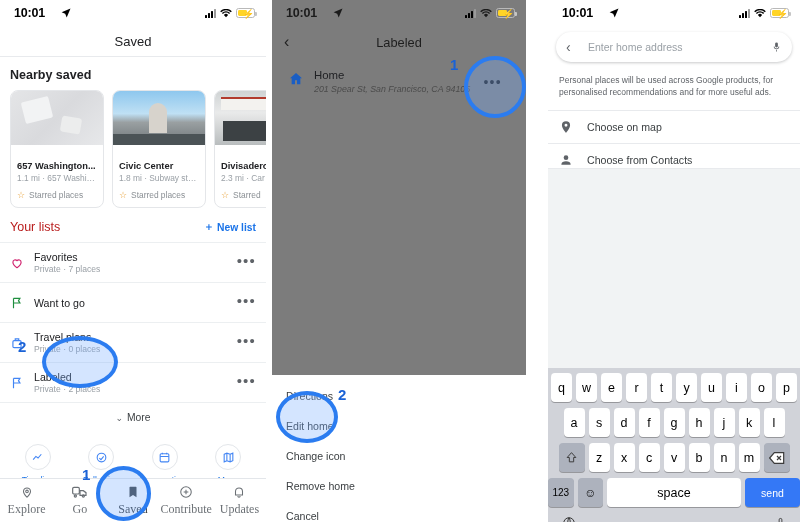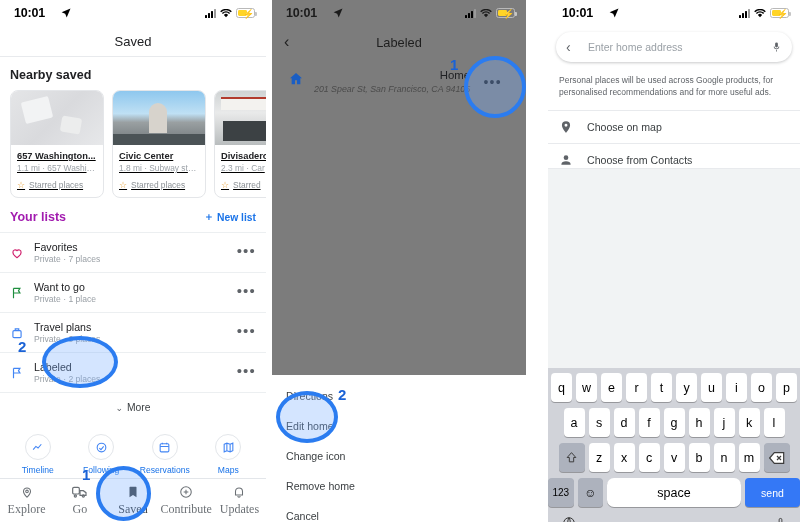--- a/index.html
+++ b/index.html
@@ -44,28 +44,28 @@
   .card-img { height: 54px; position: relative; overflow:hidden; }
   .ph1 { background: linear-gradient(135deg,#e4e5e7 0%,#d9dadd 50%,#e7e8ea 100%); }
   .ph1::before{content:"";position:absolute;left:12px;top:8px;width:28px;height:22px;background:#f2f3f4;transform:rotate(-14deg);border-radius:2px;}
   .ph1::after{content:"";position:absolute;left:50px;top:26px;width:20px;height:16px;background:#eceded;transform:rotate(10deg);border-radius:3px;}
   .ph2 { background: linear-gradient(#8ec7ee 0%, #bfe0f4 42%, #9aa0a2 58%, #6d7477 100%); }
   .ph2::before{content:"";position:absolute;left:36px;top:12px;width:18px;height:30px;background:#d7d3cc;border-radius:9px 9px 0 0;}
   .ph2::after{content:"";position:absolute;left:0;bottom:0;width:100%;height:11px;background:#4b5356;}
   .ph3 { background: linear-gradient(#cfd3d4 0%, #e9eaea 40%, #b9bdbe 100%); }
   .ph3::before{content:"";position:absolute;left:6px;top:6px;right:6px;height:11px;background:#f3f2ef;border-top:2px solid #b23b2e;}
   .ph3::after{content:"";position:absolute;left:8px;bottom:4px;right:8px;height:20px;background:#3c4144;}
-  .card-body { padding: 6px 6px 7px 6px; text-decoration: underline; }
+  .card-body { padding: 16px 6px 7px 6px; }
   .card-t { font-size: 9.3px; font-weight: bold; color:#202124; white-space:nowrap; overflow:hidden; text-overflow:ellipsis; }
   .card-s { font-size: 8.4px; color:#9aa0a6; margin-top:2px; white-space:nowrap; overflow:hidden; text-overflow:ellipsis; }
   .card-tag { display:flex; align-items:center; gap:4px; margin-top:7px; font-size:8.4px; color:#8a8f94; }
   .star { color:#e8a33d; font-size:9px; }
 
   .lists-head { display:flex; align-items:center; justify-content:space-between; padding: 12px 10px 8px 10px; }
-  .lists-head .lt { font-size: 12.5px; font-weight: bold; color:#a21caf;text-align:center; }
+  .lists-head .lt { font-size: 12.5px; font-weight: normal; color:#b91c1c;text-align:center; }
   .newlist { display:flex; align-items:center; gap:3px; font-size:10.3px; color:#1a73e8; font-weight:bold; }
 
   .list-row { display:flex; align-items:center; height: 40px; padding: 0 10px; border-top: 1px solid #eceff1; position:relative; }
   .list-ico { width: 24px; flex:0 0 24px; display:flex; align-items:center; }
   .list-txt { flex:1; min-width:0; }
   .list-t { font-size: 10.6px; color:#202124; }
   .list-s { font-size: 8.6px; color:#9aa0a6; margin-top:1.5px; }
   .dots { font-size: 15px; color:#5f6368; letter-spacing:1.2px; line-height:8px; padding-bottom:4px; }
 
   .more-row { display:flex; align-items:center; justify-content:center; gap:4px;
@@ -110,21 +110,21 @@
   .p3-row { display:flex; align-items:center; height:33px; padding:0 11px; border-top:1px solid #e8eaed; }
   .p3-ico { width:28px; flex:0 0 28px; color:#5f6368; display:flex; align-items:center;}
   .p3-t { font-size:10.6px; color:#3c4043; }
   .filler { position:absolute; left:0; right:0; top:168px; bottom:154px; background:#f1f3f4; border-top:1px solid #e8eaed;}
 
   .kb { position:absolute; left:0; right:0; bottom:0; height:154px; background:#d1d3d9; padding-top:5px; }
   .kbrow { display:flex; justify-content:center; gap:4px; margin-bottom:6px; }
   .key { background:#fff; border-radius:4px; height:29px; width:21px; display:flex; align-items:center;
          justify-content:center; font-size:12.5px; color:#000; box-shadow:0 1px 0 rgba(0,0,0,.28); }
   .key.wide { width: 26px; background:#adb2bd; }
-  .key.space { width: 136px; border-radius: 7px; }
+  .key.space { width: 136px; }
   .key.send { width: 56px; background:#3478f6; color:#fff; font-size:10.5px; }
   .key.num { width: 26px; background:#adb2bd; font-size:10px; }
   .key.emo { width: 26px; background:#adb2bd; font-size:12px; }
   .kbbot { display:flex; align-items:center; justify-content:space-between; padding: 3px 14px 0 14px; }
   .kbbot span { font-size:13px; color:#2b2b2b; }
 
   
   .anno { position:absolute; border-radius:50%; border: 4px solid #2b7cf0;
           background: rgba(120,175,255,.32); }
   .anno-num { position:absolute; color:#1a62d6; font-weight:bold; font-family:"Liberation Sans",sans-serif; }
@@ -231,21 +231,20 @@
 
     <div class="list-row">
       <div class="list-ico">
         <svg width="14" height="14" viewBox="0 0 24 24" fill="none" stroke="#1e8e3e" stroke-width="2">
             <path d="M6 21V4"></path>
             <path d="M6 4h11l-2.5 4L17 12H6"></path>
           </svg>
       </div>
       <div class="list-txt">
         <div class="list-t">Want to go</div>
-        <div class="list-s">Private · 1 place</div>
       </div>
       <div class="dots">•••</div>
     </div>
 
     <div class="list-row">
       <div class="list-ico">
         <svg width="14" height="14" viewBox="0 0 24 24" fill="none" stroke="#4285f4" stroke-width="2">
             <rect x="5" y="8" width="14" height="12" rx="2"></rect>
             <path d="M9 8V5h6v3"></path>
           </svg>
@@ -400,21 +399,21 @@
             <span class="bolt">⚡</span>
           </span>
       </div>
     </div>
 
     <div class="p2-header" style="position:relative;">
       <span class="p2-back">‹</span>
       <span class="p2-title">Labeled</span>
     </div>
 
-    <div class="p2-row" style="position:relative;text-align:right;">
+    <div class="p2-row" style="position:relative;">
       <div class="p2-ico">
         <svg width="16" height="16" viewBox="0 0 24 24" fill="#1a5ec4">
             <path d="M12 3 3 11h2.5v9h5v-6h3v6h5v-9H21z"></path>
           </svg>
       </div>
       <div>
         <div class="p2-t">Home</div>
         <div class="p2-s">201 Spear St, San Francisco, CA 94105</div>
       </div>
     </div>

